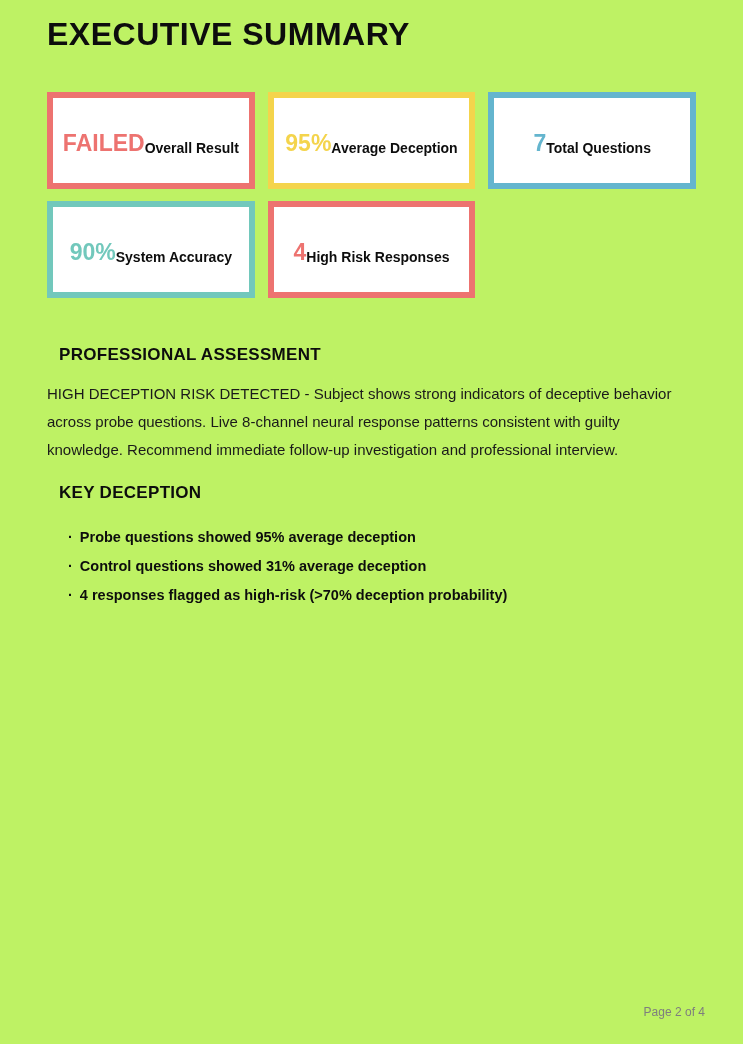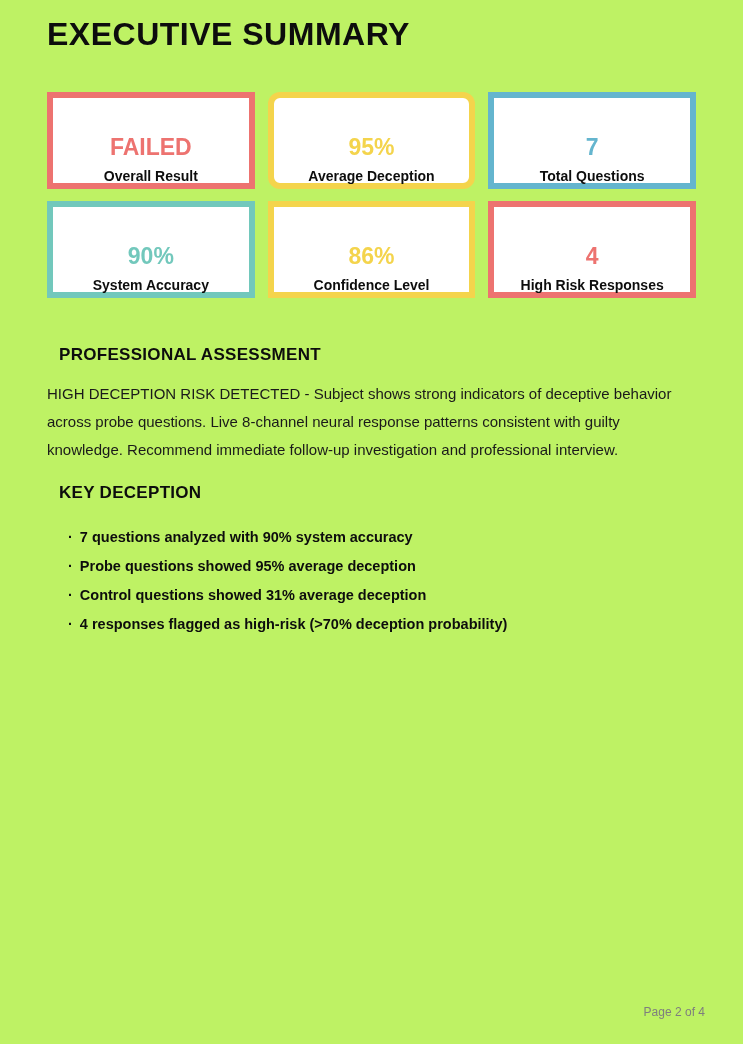--- a/index.html
+++ b/index.html
@@ -40,23 +40,23 @@
     display: grid;
     grid-template-columns: repeat(3, 1fr);
     column-gap: 13px;
     row-gap: 12px;
   }
   .card {
     height: 97px;
     border: 6px solid #cccccc;
     background: #ffffff;
     display: flex;
-    flex-direction: column;
+    flex-direction: row;
     align-items: center;
-    justify-content: flex-end;
+    justify-content: center;
     padding-top: 4px;
     text-align: center;
   }
   .card-value {
     font-size: 23px;
     font-weight: 700;
     line-height: 24px;
   }
   .card-label {
     margin-top: 10px;
@@ -115,56 +115,49 @@
   <div class="content">
 
     <h1 class="title">EXECUTIVE SUMMARY</h1>
 
     <div class="cards" id="cards">
   <div class="card" style="border-color: rgb(237, 115, 112);">
     <div class="card-value" style="color: rgb(237, 115, 112);">FAILED</div>
     <div class="card-label">Overall Result</div>
   </div>
 
-  <div class="card" style="border-color: rgb(244, 212, 76); border-radius: 12px;">
+  <div class="card" style="border-color: rgb(244, 212, 76);">
     <div class="card-value" style="color: rgb(244, 212, 76);">95%</div>
     <div class="card-label">Average Deception</div>
   </div>
 
   <div class="card" style="border-color: rgb(100, 181, 206);">
     <div class="card-value" style="color: rgb(100, 181, 206);">7</div>
     <div class="card-label">Total Questions</div>
   </div>
 
   <div class="card" style="border-color: rgb(114, 200, 188);">
     <div class="card-value" style="color: rgb(114, 200, 188);">90%</div>
     <div class="card-label">System Accuracy</div>
   </div>
 
-  <div class="card" style="border-color: rgb(244, 212, 76);">
-    <div class="card-value" style="color: rgb(244, 212, 76);">86%</div>
-    <div class="card-label">Confidence Level</div>
-  </div>
 
   <div class="card" style="border-color: rgb(237, 115, 112);">
     <div class="card-value" style="color: rgb(237, 115, 112);">4</div>
     <div class="card-label">High Risk Responses</div>
   </div>
 </div>
 
     <h2 class="section-heading heading-assessment">PROFESSIONAL ASSESSMENT</h2>
 
     <p class="assessment-body">HIGH DECEPTION RISK DETECTED - Subject shows strong indicators of deceptive behavior across probe questions. Live 8-channel neural response patterns consistent with guilty knowledge. Recommend immediate follow-up investigation and professional interview.</p>
 
     <h2 class="section-heading heading-findings">KEY DECEPTION</h2>
 
     <ul class="findings-list" id="findings">
-  <li class="finding">
-    <span class="bullet-dot">·</span><span class="finding-text">7 questions analyzed with 90% system accuracy</span>
-  </li>
 
 
   <li class="finding">
     <span class="bullet-dot">·</span><span class="finding-text">Probe questions showed 95% average deception</span>
   </li>
 
   <li class="finding">
     <span class="bullet-dot">·</span><span class="finding-text">Control questions showed 31% average deception</span>
   </li>
 

